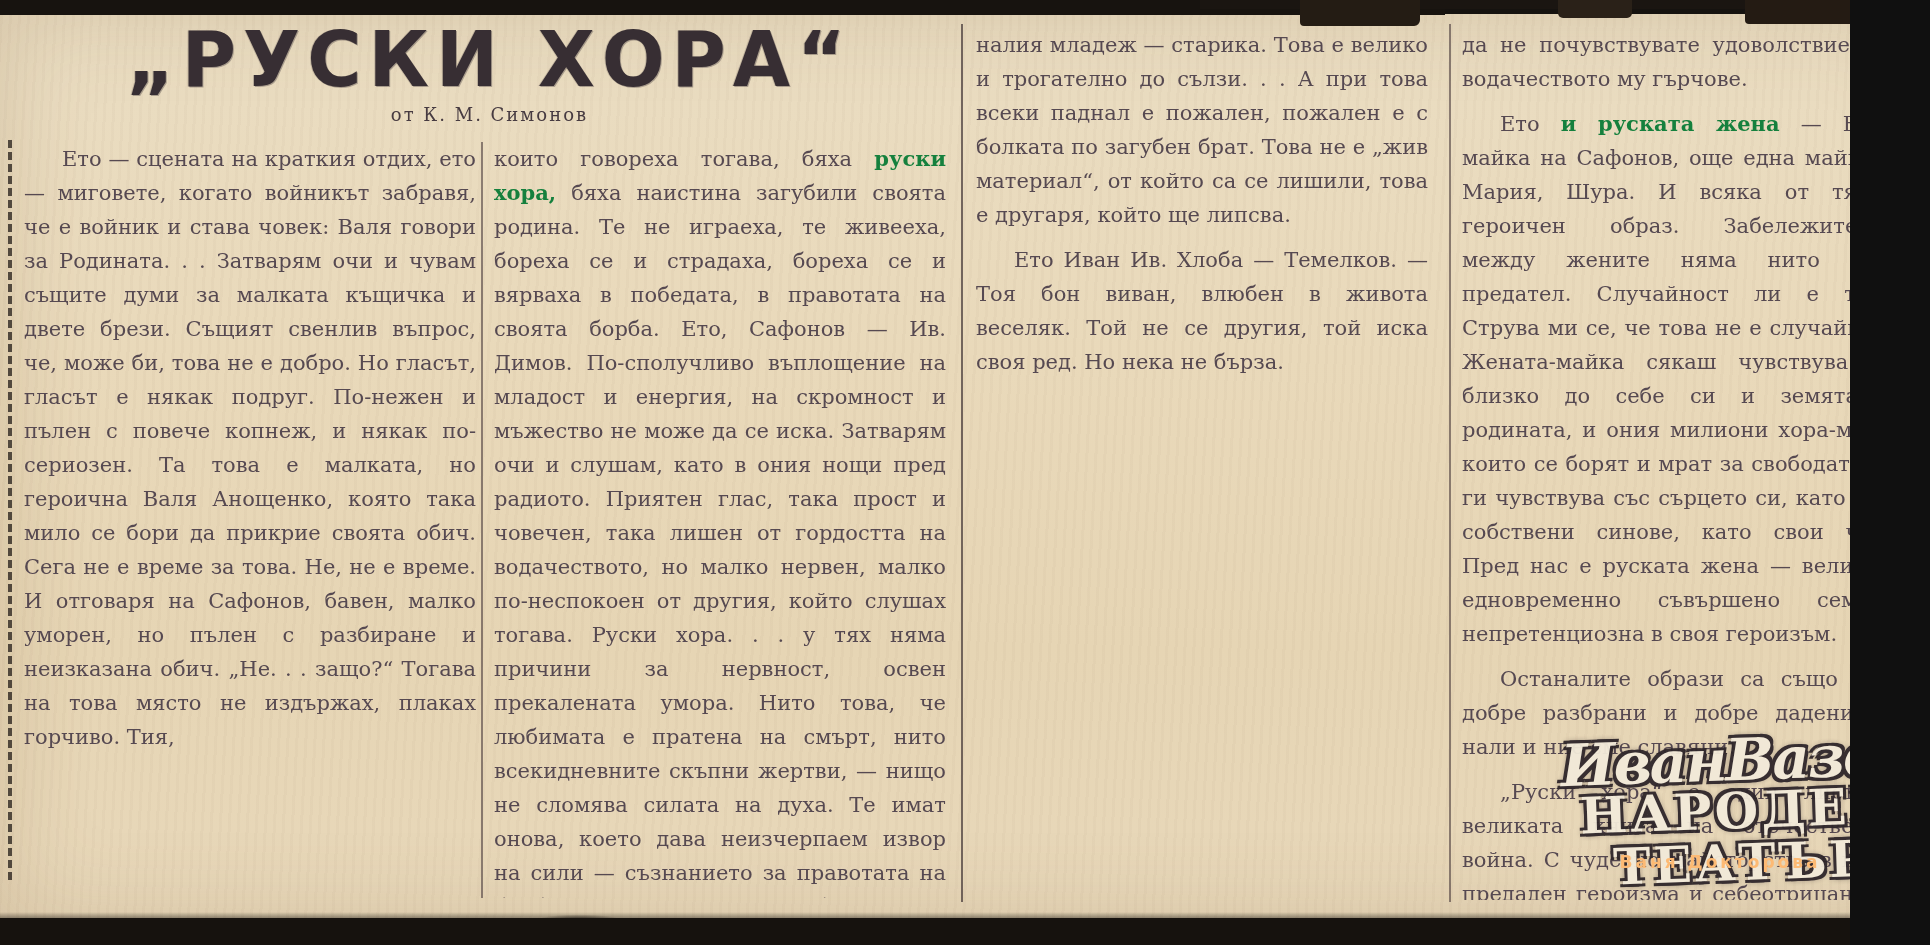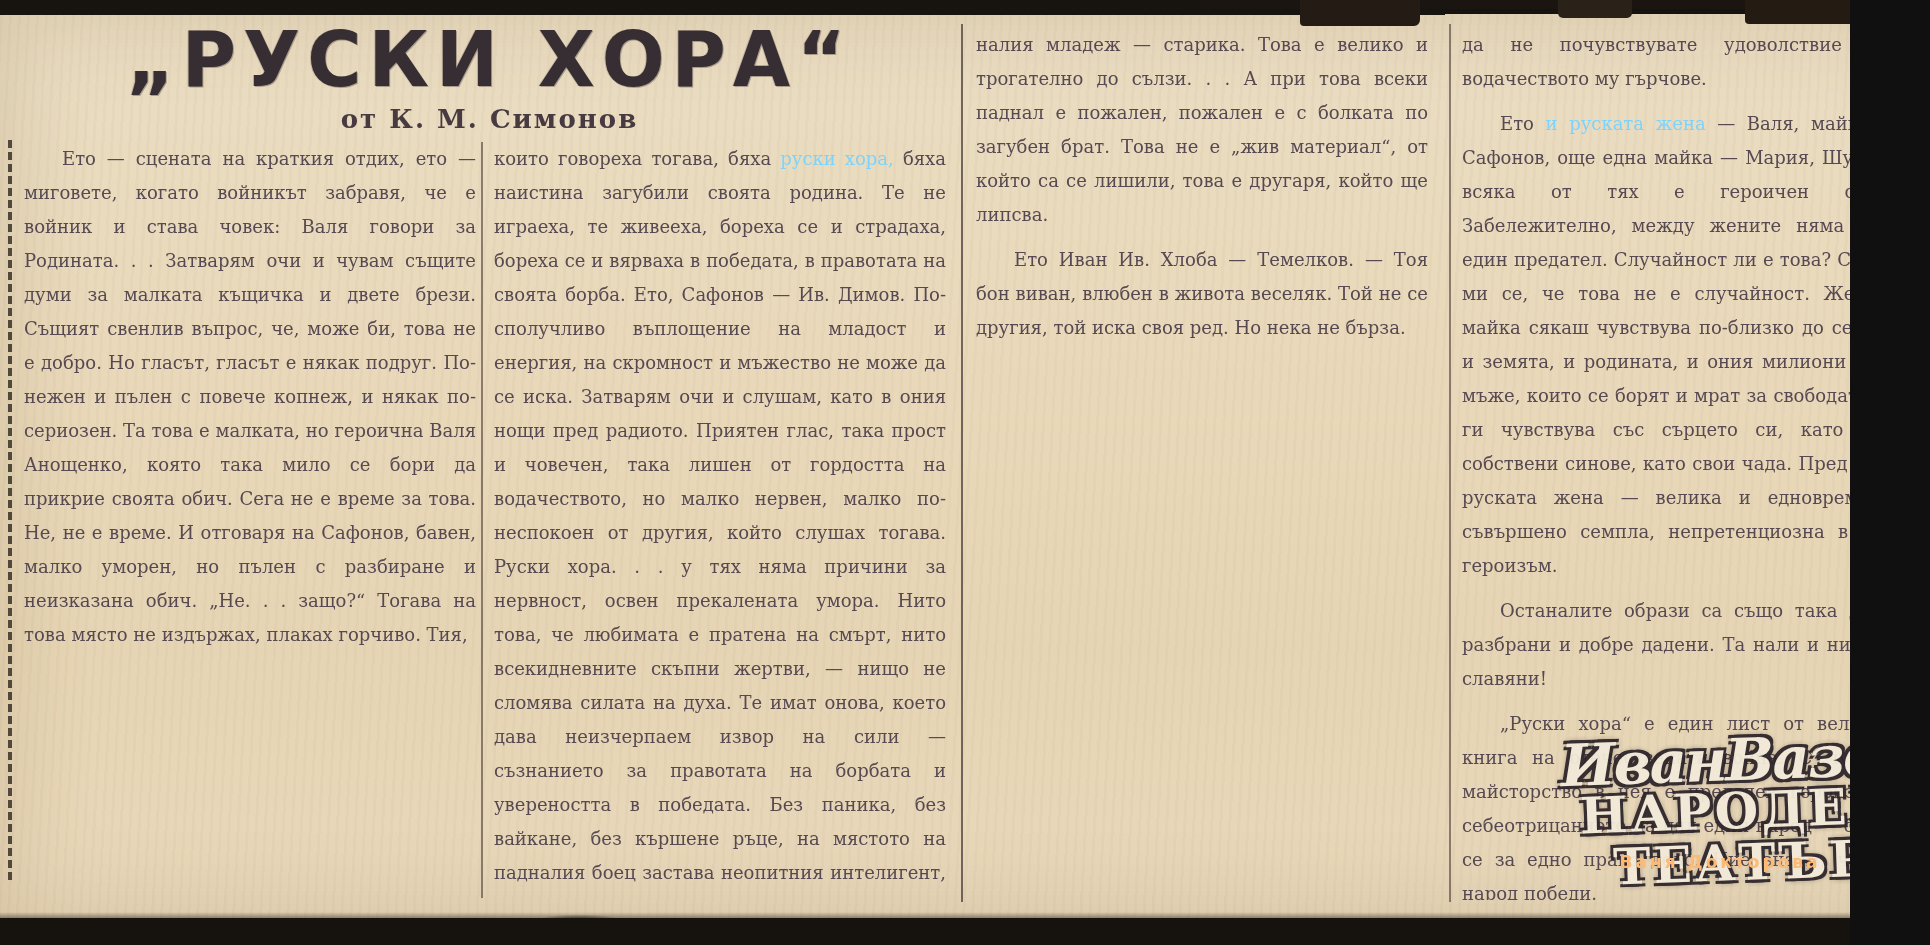--- a/index.html
+++ b/index.html
@@ -33,28 +33,28 @@
   .rule.r2{left:961px;top:24px;height:878px;border-left-color:rgba(50,38,42,.65);}
   .rule.r3{left:1449px;top:24px;height:878px;}
   .rule.r4{left:1908px;top:24px;height:880px;border-left-color:rgba(45,34,38,.5);}
 
   
   .masthead{position:absolute;left:22px;top:22px;width:935px;height:112px;text-align:center;}
   .title{font-family:"DejaVu Sans","Liberation Sans",sans-serif;
          font-weight:700;font-size:74px;line-height:74px;letter-spacing:7px;
          color:#372e33;text-shadow:1px 1px 0 rgba(55,46,51,.35), -1px 0 0 rgba(55,46,51,.2);
          transform:scaleY(1.04);}
-  .byline{margin-top:8px;font-size:26px;font-weight:700;color:#473b41;letter-spacing:2px;}
+  .byline{margin-top:8px;font-size:18px;font-weight:400;color:#473b41;letter-spacing:2px;}
 
   
   .col{position:absolute;overflow:hidden;color:#564951;text-align:justify;
-       font-size:18px;line-height:34px;}
+       font-size:21px;line-height:34px;}
   .col .para{margin:0 0 11px 0;text-indent:38px;}
   .col .para.no-indent{text-indent:0;}
-  .col .b{font-weight:400;color:#7dd3fc;}
+  .col .b{font-weight:700;color:#15803d;}
   .c1{left:24px; top:142px;width:452px;height:756px;}
   .c2{left:494px;top:142px;width:452px;height:756px;}
   .c3{left:976px;top:28px; width:452px;height:872px;}
   .c4{left:1462px;top:28px;width:442px;height:872px;}
 
   
   .stamp{position:absolute;left:1545px;top:735px;width:390px;text-align:center;
          transform:rotate(-2deg);opacity:.95;pointer-events:none;}
   .stamp .script{font-family:"DejaVu Serif","Liberation Serif",serif;font-style:italic;
          font-weight:700;font-size:58px;line-height:50px;letter-spacing:-2px;}

